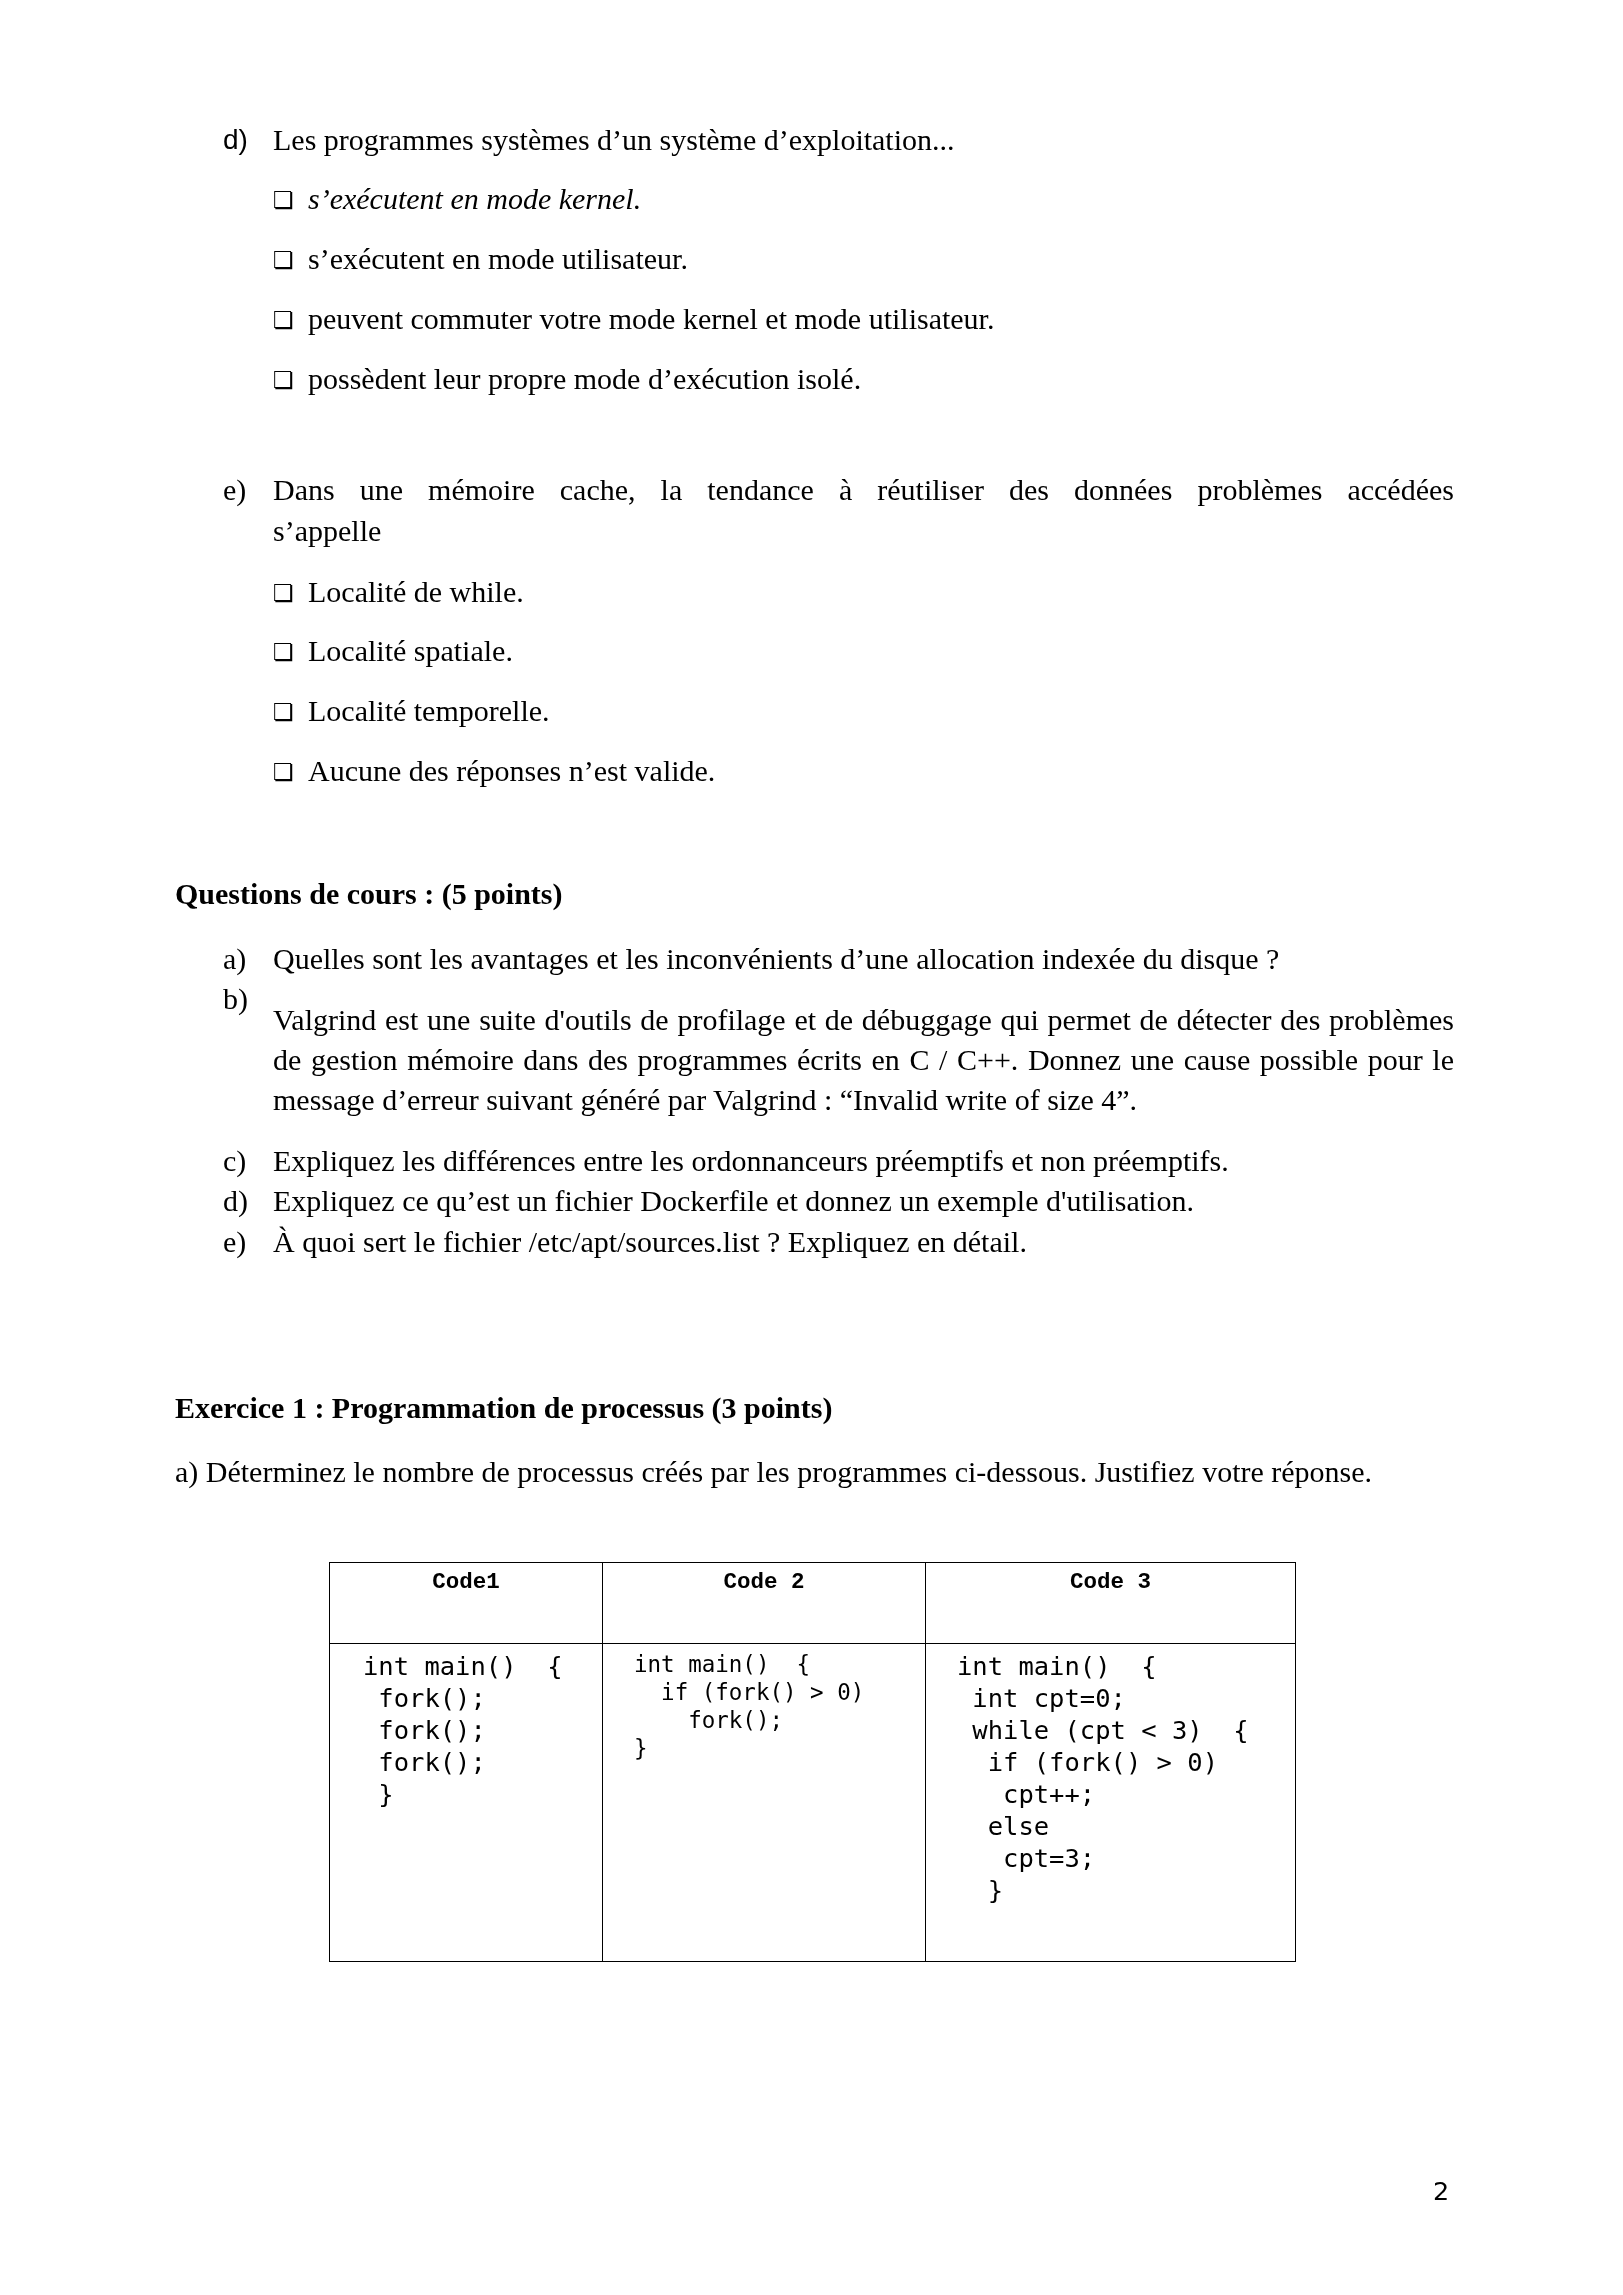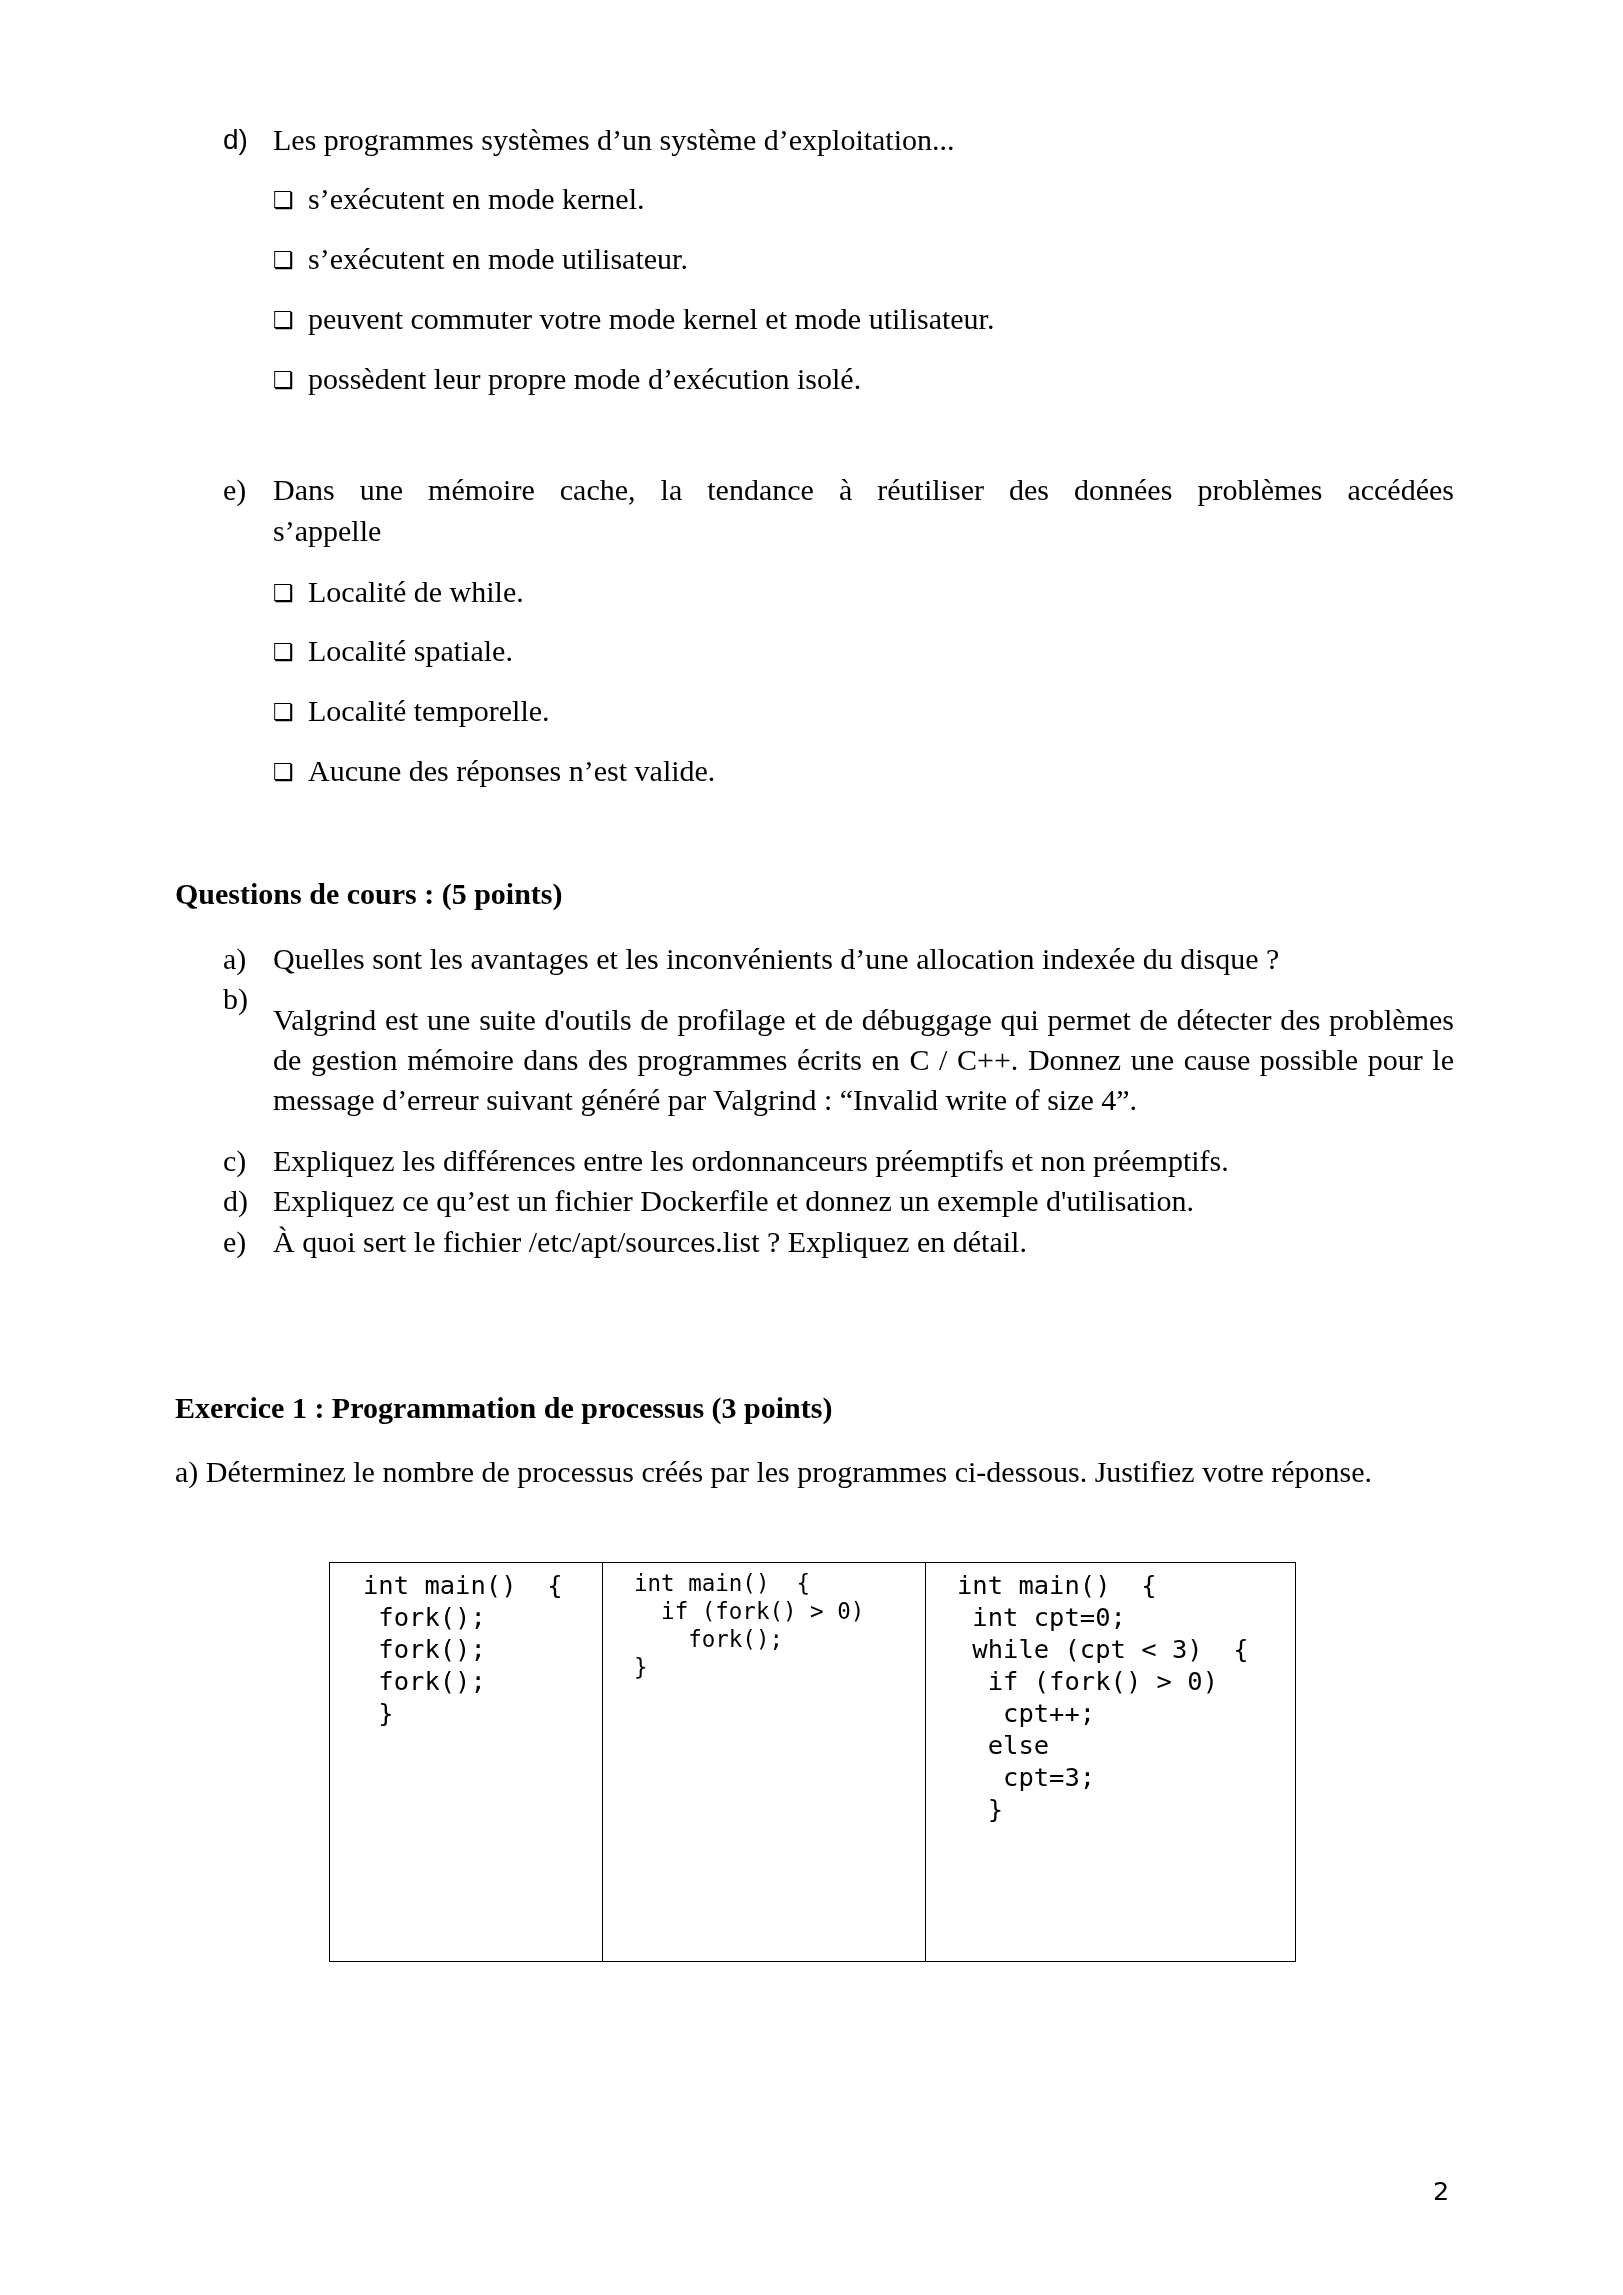--- a/index.html
+++ b/index.html
@@ -19,21 +19,21 @@
   .c2 { font-size:22.5px; line-height:28px; padding:5.9px 0 0 31px; }
   .c3 { font-size:25.5px; line-height:32px; padding:5.9px 0 0 31px; }
   .pagenum { position:absolute; left:1433px; top:2176px; font-family:"DejaVu Sans", sans-serif; font-size:25.5px; }
 </style>
 </head>
 <body>
 
 <div>
   <span class="marker sans" style="left:223px; top:122px;">d)</span>
   <span class="line" style="left:273px; top:122px;">Les programmes systèmes d’un système d’exploitation...</span>
-  <div class="line" style="left:273px; top:181px;"><span class="cb">❏</span><span>s’exécutent en mode kernel.</span></div>
+  <div class="line" style="left:273px; top:181px;font-style:italic;"><span class="cb">❏</span><span>s’exécutent en mode kernel.</span></div>
   <div class="line" style="left:273px; top:241px;"><span class="cb">❏</span><span>s’exécutent en mode utilisateur.</span></div>
   <div class="line" style="left:273px; top:301px;"><span class="cb">❏</span><span>peuvent commuter votre mode kernel et mode utilisateur.</span></div>
   <div class="line" style="left:273px; top:361px;"><span class="cb">❏</span><span>possèdent leur propre mode d’exécution isolé.</span></div>
 </div>
 
 <div>
   <span class="marker" style="left:223px; top:472px;">e)</span>
   <div class="line" style="left:273px; top:472px; width:1181px; text-align:justify; text-align-last:justify;">Dans une mémoire cache, la tendance à réutiliser des données problèmes accédées</div>
   <span class="line" style="left:273px; top:513px;">s’appelle</span>
   <div class="line" style="left:273px; top:574px;"><span class="cb">❏</span><span>Localité de while.</span></div>
@@ -64,20 +64,25 @@
   <span class="line bold" style="left:175px; top:1390px;">Exercice 1 : Programmation de processus (3 points)</span>
   <div class="just" style="left:175px; top:1452px; width:1279px;">a) Déterminez le nombre de processus créés par les programmes ci-dessous. Justifiez votre réponse.</div>
 
   <table class="code-table">
     <colgroup>
         <col style="width:273px">
         <col style="width:323px">
         <col style="width:370px">
       </colgroup>
     <tbody>
+        <tr>
+      <th>Code1</th>
+      <th>Code 2</th>
+      <th>Code 3</th>
+    </tr>
     <tr>
       <td>
             <pre class="code c1">int main()  {
  fork();
  fork();
  fork();
  }</pre>
           </td>
       <td>
             <pre class="code c2">int main()  {

